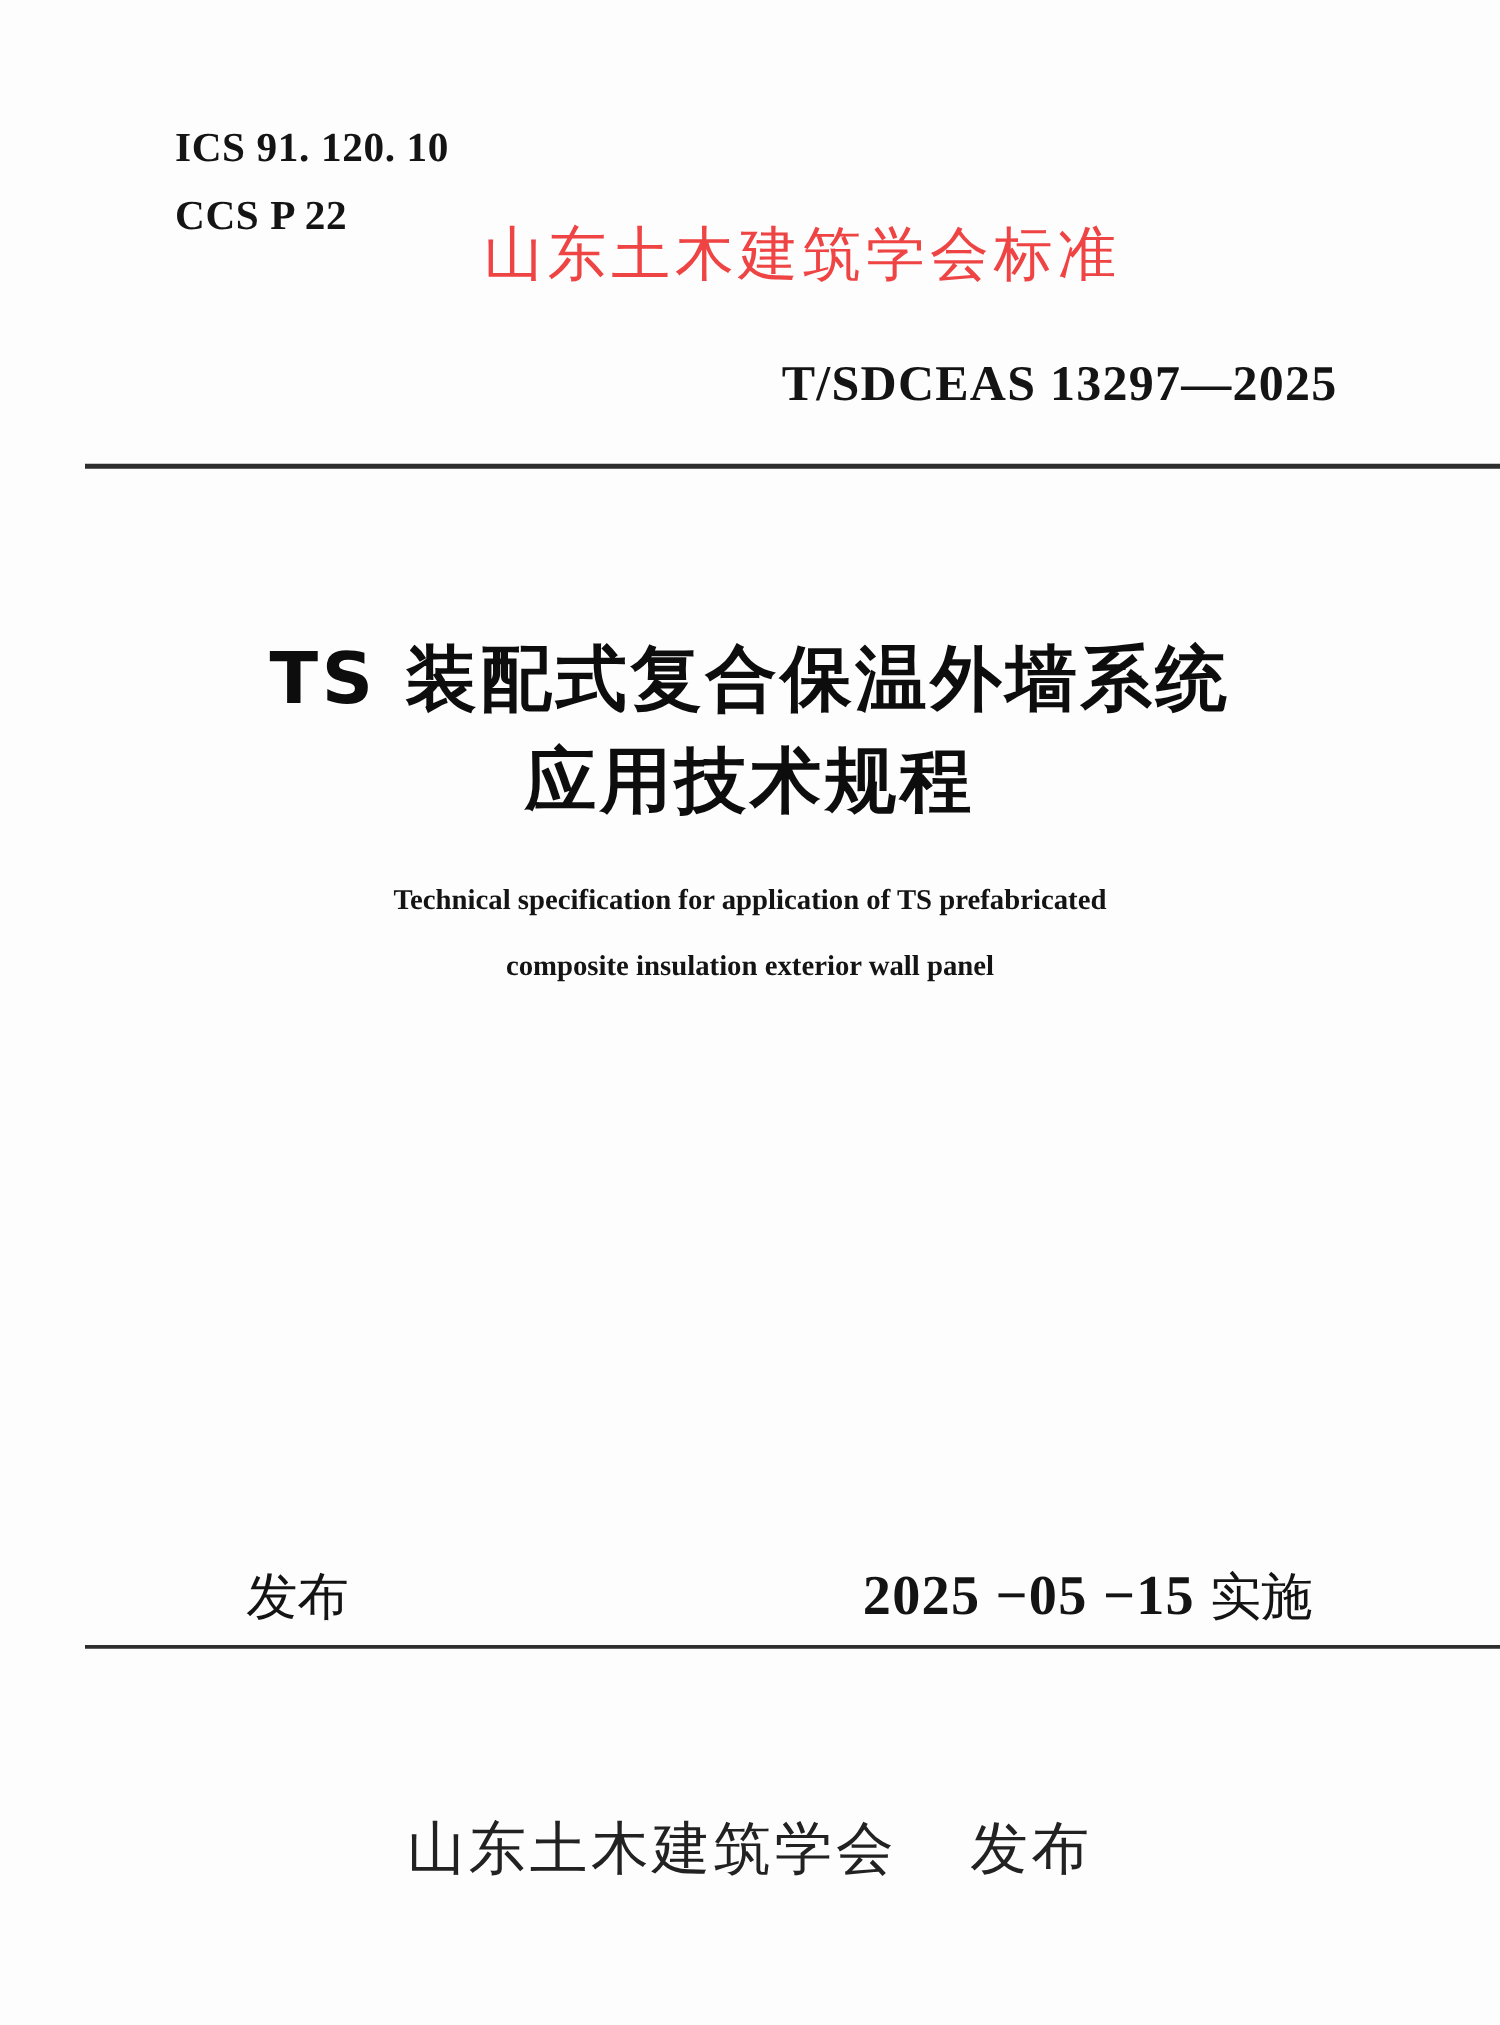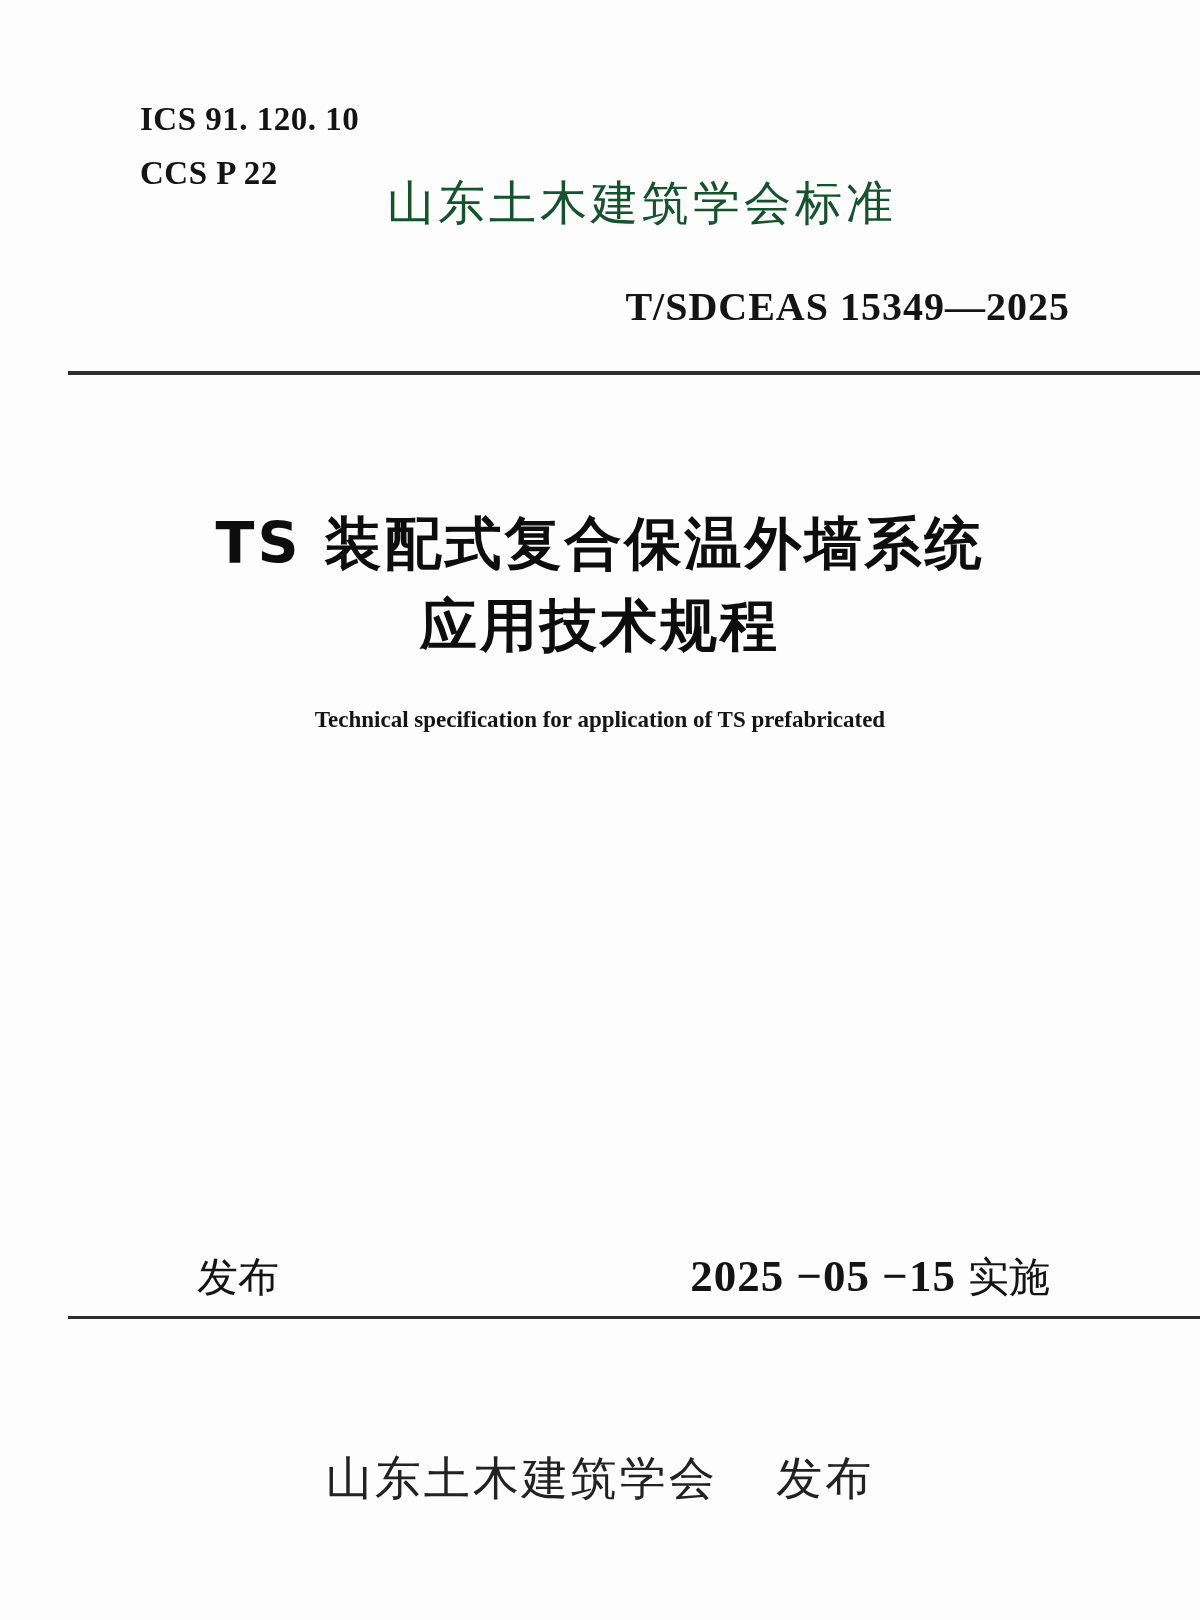--- a/index.html
+++ b/index.html
@@ -37,21 +37,21 @@
     position: absolute;
     top: 172px;
     left: 0;
     width: 100%;
     text-align: center;
     padding-left: 84px;
     font-family: "DejaVu Sans", "Liberation Sans", sans-serif;
     font-weight: 500;
     font-size: 47px;
     letter-spacing: 4px;
-    color: #14532d;
+    color: #ef4444;
     white-space: nowrap;
   }
   .standard-number {
     position: absolute;
     top: 283px;
     right: 130px;
     font-weight: bold;
     font-size: 40px;
     letter-spacing: 1px;
     color: var(--text);
@@ -134,31 +134,32 @@
 
 <div class="page">
 
   <div class="ics-block">
     <div>ICS 91. 120. 10</div>
     <div>CCS P 22</div>
   </div>
 
   <div class="society-heading">山东土木建筑学会标准</div>
 
-  <div class="standard-number">T/SDCEAS 15349—2025</div>
+  <div class="standard-number">T/SDCEAS 13297—2025</div>
 
   <div class="rule rule-top"></div>
 
   <div class="title-block">
     <div>TS 装配式复合保温外墙系统</div>
     <div>应用技术规程</div>
   </div>
 
   <div class="title-en">
     <div>Technical specification for application of TS prefabricated</div>
+    <div>composite insulation exterior wall panel</div>
   </div>
 
   <div class="dates-row">
     <div class="date-group">
       <span class="date-label">发布</span>
     </div>
     <div class="date-group">
       <span class="date-value">2025 −05 −15</span>
       <span class="date-label">实施</span>
     </div>

